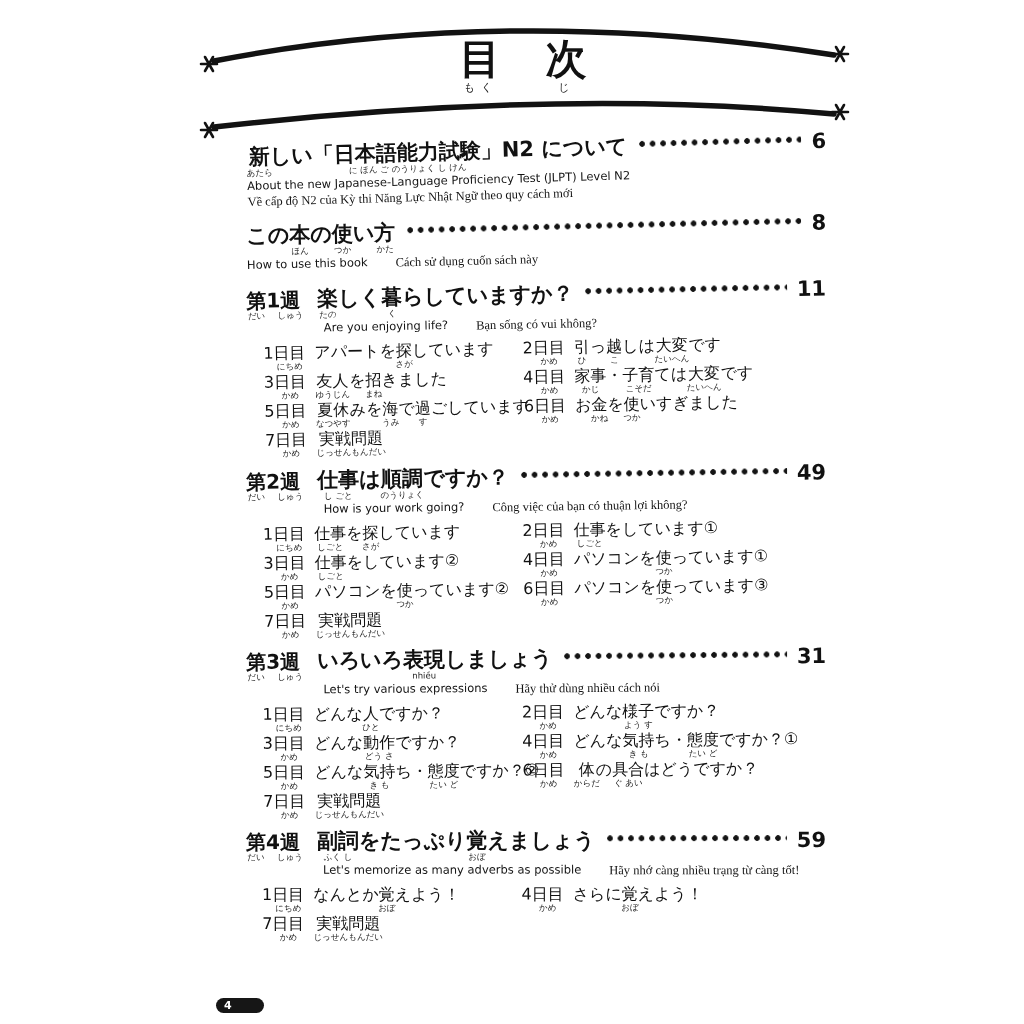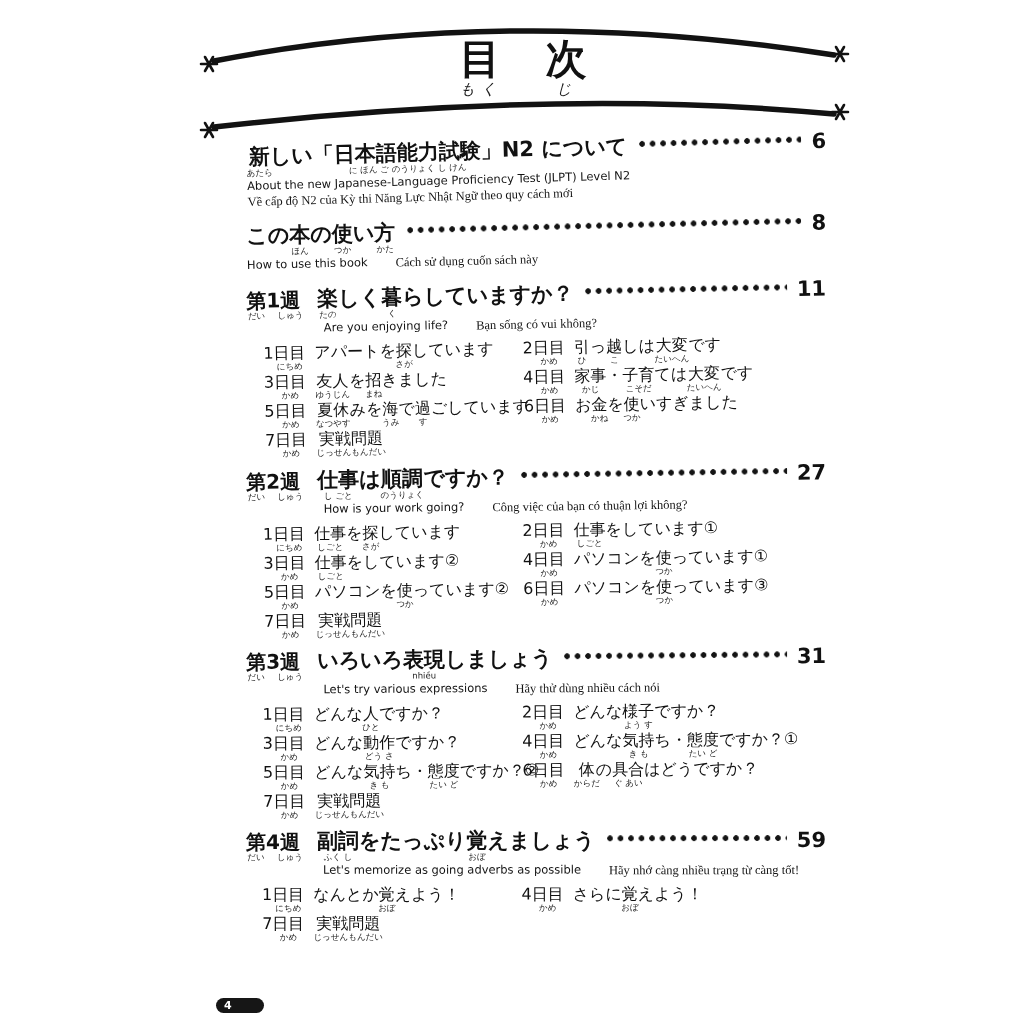--- a/index.html
+++ b/index.html
@@ -12,21 +12,21 @@
   .page { position: relative; width: 1024px; height: 1024px; background: #fff; }
 
   
   .toc-header { position: absolute; left: 198px; top: 24px; width: 652px; height: 120px; }
   .toc-header svg { position: absolute; left: 0; top: 0; }
   .page-title {
     position: absolute; left: 0; right: 0; top: 14px;
     text-align: center; font-weight: bold; font-size: 41px; line-height: 1.05;
     letter-spacing: 2px; white-space: nowrap;
   }
-  .page-title rt { font-size: 15px; font-weight: normal; letter-spacing: 6px; font-style: italic; }
+  .page-title rt { font-size: 11px; font-weight: normal; letter-spacing: 6px; }
 
   
   ruby { ruby-position: under; -webkit-ruby-position: under; ruby-align: center; }
   rt { font-size: 8.5px; font-weight: normal; color: #1c1c1c; }
 
   
   .content { position: absolute; left: 246px; top: 146px; width: 580px; }
 
   .tilt-f0 { transform: rotate(-1.6deg);  transform-origin: left top; }
   .tilt-f1 { transform: rotate(-1.35deg); transform-origin: left top; }
@@ -162,21 +162,21 @@
       <span class="day-label">7<ruby>日目<rt>かめ</rt></ruby></span><span class="day-text"><ruby>実戦問題<rt>じっせんもんだい</rt></ruby></span>
     </div>
   </div>
     </section>
 
     <section class="week tilt-w1">
       <div class="h-row">
         <span class="week-label"><ruby>第<rt>だい</rt></ruby>2<ruby>週<rt>しゅう</rt></ruby></span>
         <h2 class="h-title"><ruby>仕事<rt>し ごと</rt></ruby>は<ruby>順調<rt>のうりょく</rt></ruby>ですか？</h2>
         <div class="leader"></div>
-        <span class="page-num">27</span>
+        <span class="page-num">49</span>
       </div>
       <div class="subs">
         <span class="sub-en">How is your work going?</span>
         <span class="sub-vi">Công việc của bạn có thuận lợi không?</span>
       </div>
       <div class="days">
     <div class="day">
       <span class="day-label">1<ruby>日目<rt>にちめ</rt></ruby></span><span class="day-text"><ruby>仕事<rt>しごと</rt></ruby>を<ruby>探<rt>さが</rt></ruby>しています</span>
     </div>
 
@@ -249,21 +249,21 @@
     </section>
 
     <section class="week tilt-w3">
       <div class="h-row">
         <span class="week-label"><ruby>第<rt>だい</rt></ruby>4<ruby>週<rt>しゅう</rt></ruby></span>
         <h2 class="h-title"><ruby>副詞<rt>ふく し</rt></ruby>をたっぷり<ruby>覚<rt>おぼ</rt></ruby>えましょう</h2>
         <div class="leader"></div>
         <span class="page-num">59</span>
       </div>
       <div class="subs">
-        <span class="sub-en">Let's memorize as going adverbs as possible</span>
+        <span class="sub-en">Let's memorize as many adverbs as possible</span>
         <span class="sub-vi">Hãy nhớ càng nhiều trạng từ càng tốt!</span>
       </div>
       <div class="days">
     <div class="day">
       <span class="day-label">1<ruby>日目<rt>にちめ</rt></ruby></span><span class="day-text">なんとか<ruby>覚<rt>おぼ</rt></ruby>えよう！</span>
     </div>
 
 
 
     <div class="day">

